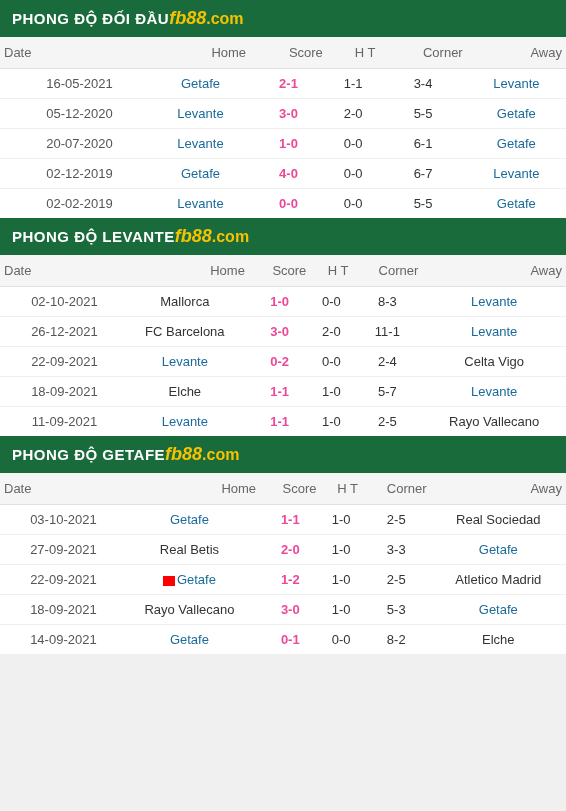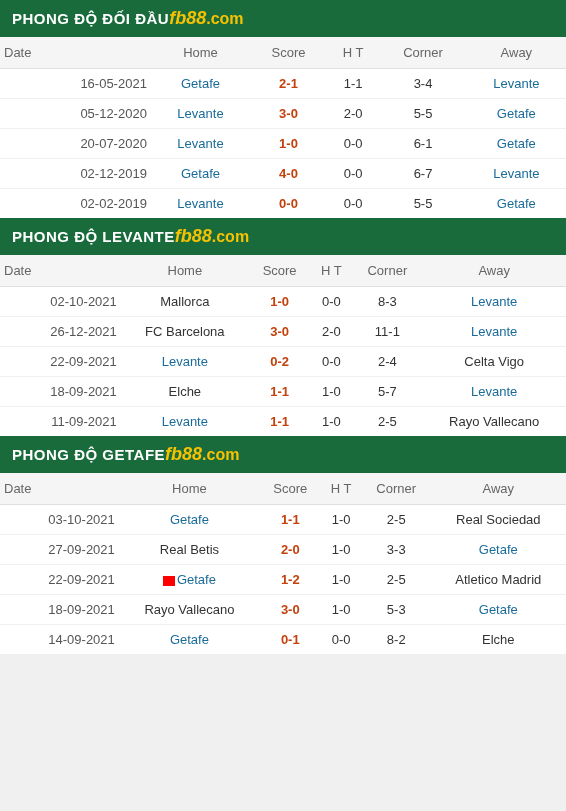--- a/index.html
+++ b/index.html
@@ -54,21 +54,21 @@
 
     thead tr {
       background: #f5f5f5;
       border-bottom: 1px solid #e0e0e0;
     }
 
     thead th {
       padding: 8px 4px;
       color: #666;
       font-weight: normal;
-      text-align: center;
+      text-align: right;
     }
 
     thead th:first-child {
       text-align: left;
     }
 
     tbody tr {
       border-bottom: 1px solid #efefef;
     }
 
@@ -76,31 +76,31 @@
       border-bottom: none;
     }
 
     tbody td {
       padding: 7px 4px;
       text-align: center;
       color: #333;
     }
 
     tbody td:first-child {
-      text-align: right;
+      text-align: center;
       padding-left: 12px;
       color: #555;
     }
 
     .team-link {
       color: #1a6b9a;
     }
 
     .score-red {
-      color: #c2410c;
+      color: #ec4899;
       font-weight: bold;
     }
 
     .red-flag {
       display: inline-block;
       width: 12px;
       height: 10px;
       background: red;
       margin-right: 2px;
       vertical-align: middle;

